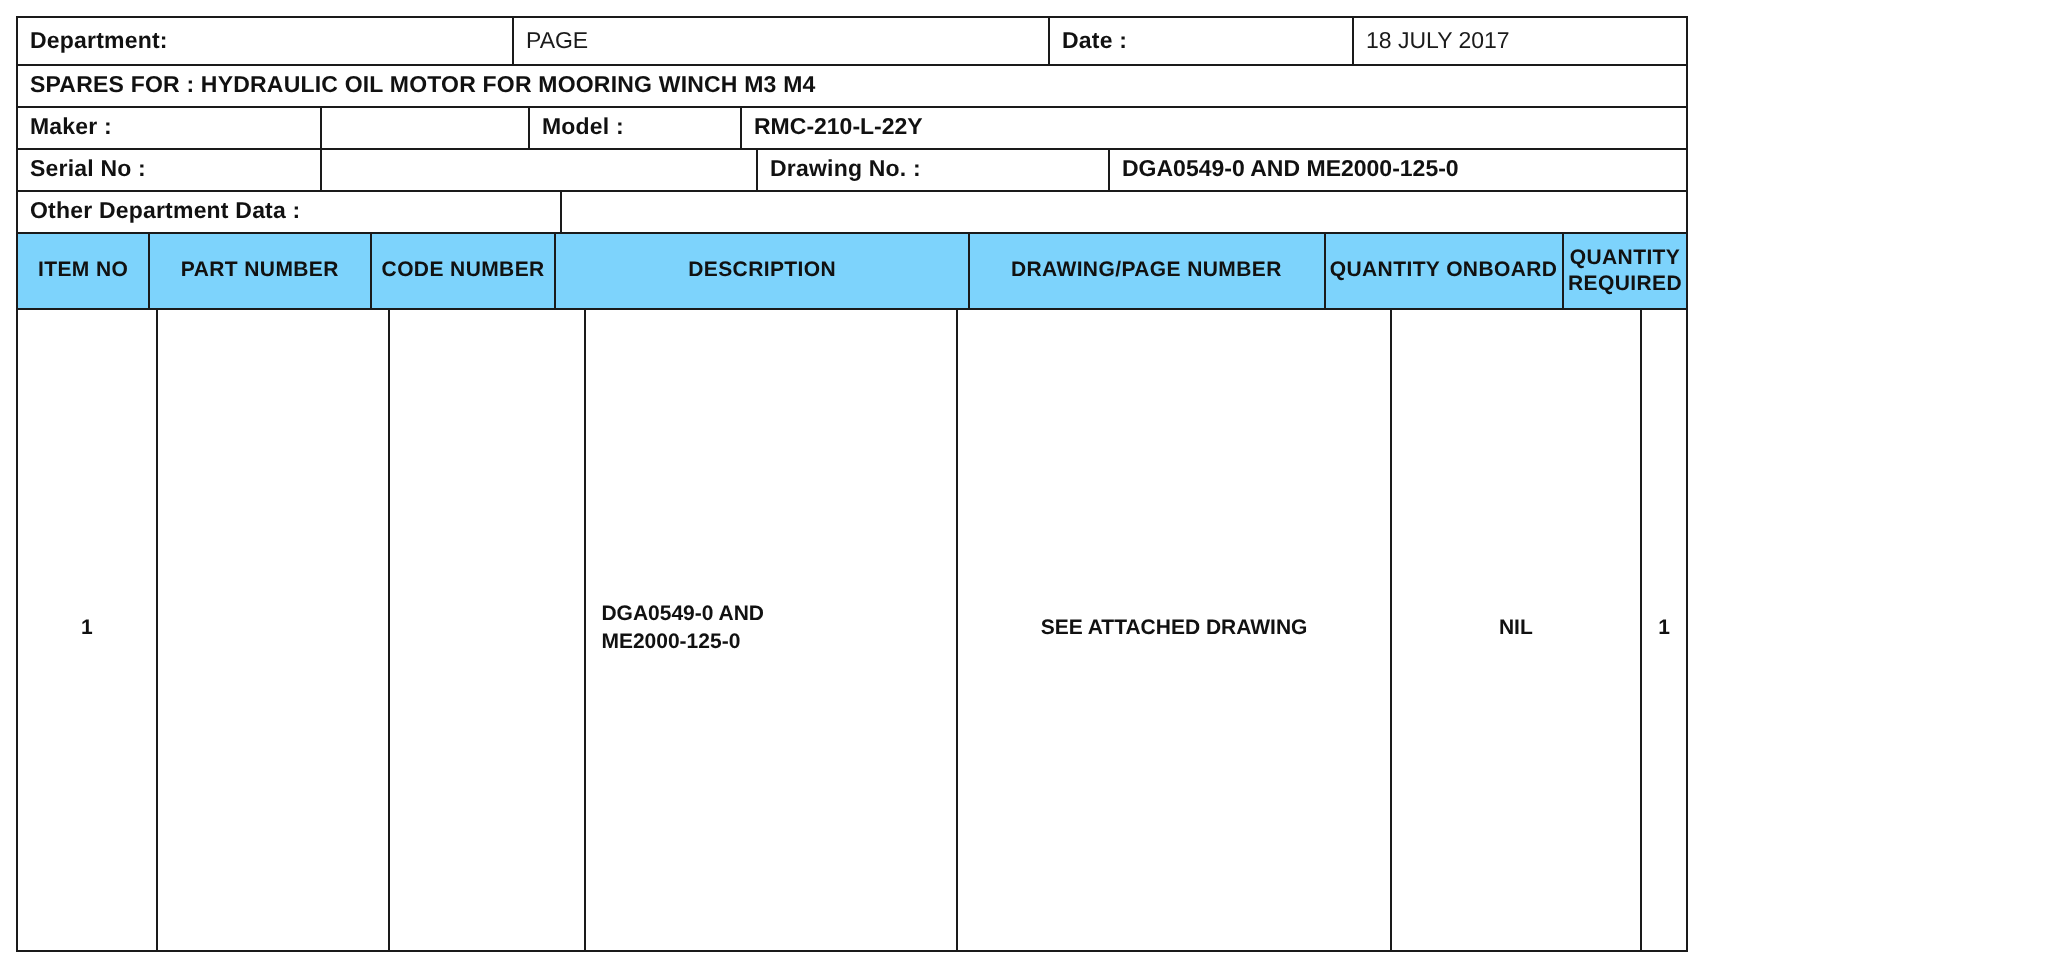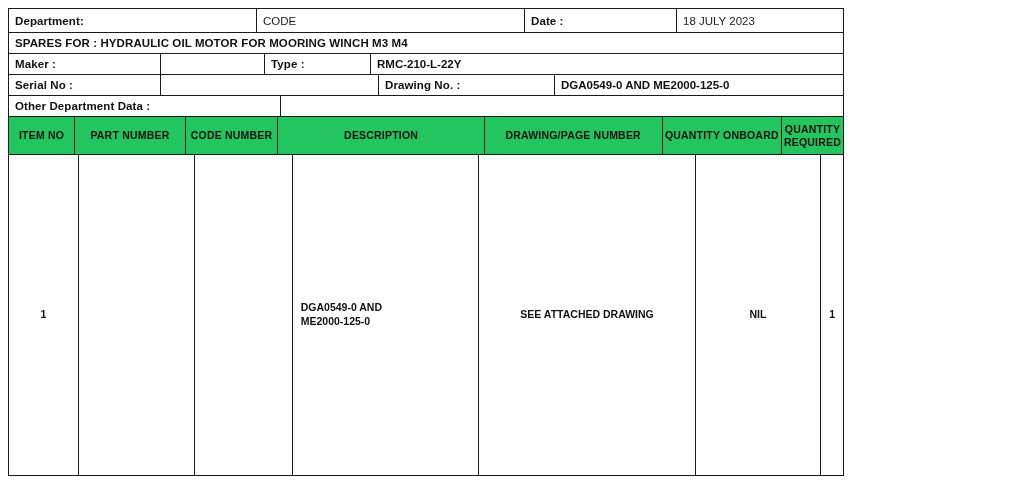--- a/index.html
+++ b/index.html
@@ -82,21 +82,21 @@
   .r5 { height: 21px; }
   .r5 .c-otd-lbl { width: 272px; }
   .r5 .c-otd-val { flex: 1; }
 
   
   .thead {
     display: flex;
     height: 38px;
     box-sizing: border-box;
     border-bottom: 1.6px solid #1a1a1a;
-    background: #22c55e;
+    background: #7dd3fc;
   }
   .th {
     box-sizing: border-box;
     display: flex;
     align-items: center;
     justify-content: center;
     text-align: center;
     font-size: 10.5px;
     font-weight: bold;
     line-height: 1.15;
@@ -129,33 +129,33 @@
   .td.bold { font-weight: bold; }
 </style>
 </head>
 <body>
 
 <div class="page">
   <div class="sheet">
 
     <div class="row r1">
       <div class="cell lbl bd-r c-dept-lbl">Department:</div>
-      <div class="cell val-light bd-r c-dept-val">CODE</div>
+      <div class="cell val-light bd-r c-dept-val">PAGE</div>
       <div class="cell lbl bd-r c-date-lbl">Date :</div>
-      <div class="cell val-light c-date-val">18 JULY 2023</div>
+      <div class="cell val-light c-date-val">18 JULY 2017</div>
     </div>
 
     <div class="row r2">
       <div class="cell lbl c">SPARES FOR : HYDRAULIC OIL MOTOR FOR MOORING WINCH M3 M4</div>
     </div>
 
     <div class="row r3">
       <div class="cell lbl bd-r c-maker-lbl">Maker :</div>
       <div class="cell val bd-r c-type-val"></div>
-      <div class="cell lbl bd-r c-model-lbl">Type :</div>
+      <div class="cell lbl bd-r c-model-lbl">Model :</div>
       <div class="cell val c-model-val">RMC-210-L-22Y</div>
     </div>
 
     <div class="row r4">
       <div class="cell lbl bd-r c-serial-lbl">Serial No :</div>
       <div class="cell val bd-r c-serial-val"></div>
       <div class="cell lbl bd-r c-dwg-lbl">Drawing No. :</div>
       <div class="cell val c-dwg-val">DGA0549-0 AND ME2000-125-0</div>
     </div>
 

